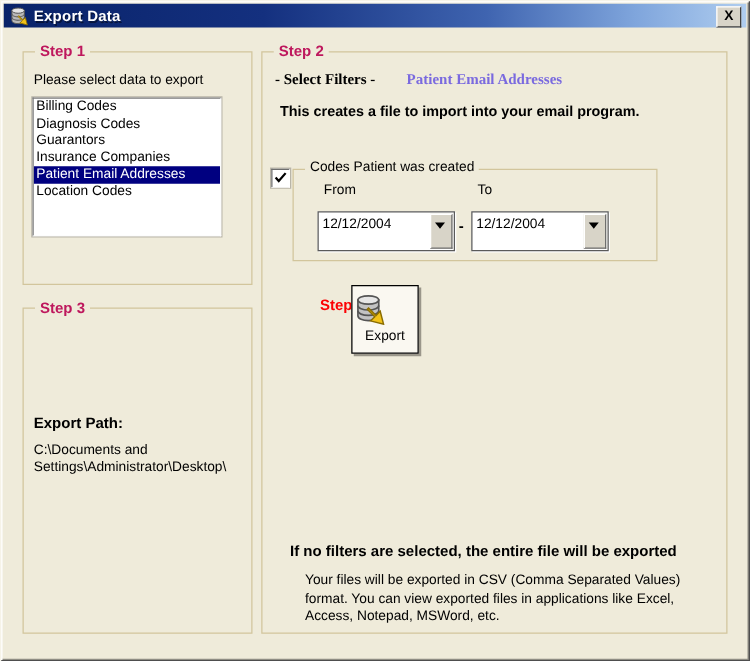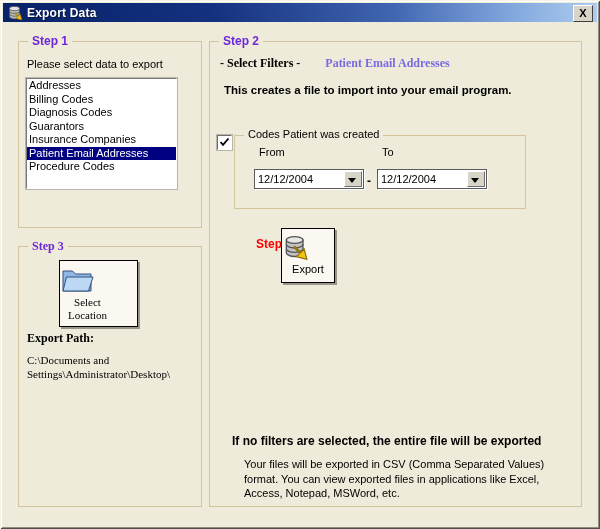--- a/index.html
+++ b/index.html
@@ -14,24 +14,24 @@
   .titlebar .appicon{width:16px;height:16px;margin-right:4px;flex:0 0 auto;}
   .titlebar .title{color:#fff;font-weight:bold;font-size:12px;letter-spacing:.2px;
     text-shadow:1px 1px 0 rgba(0,0,0,.45);}
   .closebtn{position:absolute;right:4px;top:2px;width:18px;height:15px;
     background:#D8D4C8;border-top:1px solid #fff;border-left:1px solid #fff;
     border-right:1px solid #404040;border-bottom:1px solid #404040;
     font-size:11px;font-weight:bold;color:#000;line-height:14px;text-align:center;cursor:default;}
   
   .groupbox{position:absolute;border:1px solid #D2C59C;}
   .gb-label{position:absolute;top:-8px;left:9px;background:#EFEBDA;padding:0 4px;
-    font-size:12px;font-weight:bold;color:#6d28d9;}
+    font-size:12px;font-weight:bold;color:#be185d;}
   .gb-label.plain{color:#000;font-weight:normal;font-size:11px;}
   #box-step1{left:18px;top:41px;width:182px;height:185px;}
-  #box-step3{left:18px;top:246px;width:182px;height:259px;font-family:Liberation Serif, serif;}
+  #box-step3{left:18px;top:246px;width:182px;height:259px;}
   #box-step2{left:209px;top:41px;width:371px;height:464px;}
   
   .prompt{position:absolute;left:8px;top:16px;font-size:11px;color:#000;}
   .listbox{position:absolute;left:7px;top:36px;width:149px;height:109px;background:#fff;
     border-top:1px solid #7b7b7b;border-left:1px solid #7b7b7b;
     border-bottom:1px solid #fdfdfd;border-right:1px solid #fdfdfd;
     box-shadow:0 0 0 1px #b9b5a8;overflow:hidden;}
   .list-item{font-size:11px;line-height:13.5px;padding:0 2px;white-space:nowrap;color:#000;}
   .list-item.selected{background:#000080;color:#fff;}
   
@@ -52,21 +52,21 @@
   .step2-desc{position:absolute;left:14px;top:42px;font-size:11.5px;font-weight:bold;color:#000;}
   .checkbox{position:absolute;left:7px;top:93px;width:13px;height:13px;background:#fff;
     border-top:1px solid #6e6e6e;border-left:1px solid #6e6e6e;
     border-bottom:1px solid #fff;border-right:1px solid #fff;
     box-shadow:0 0 0 1px #b9b5a8;cursor:pointer;}
   .checkbox svg{display:none;position:absolute;left:1px;top:1px;}
   .checkbox.checked svg{display:block;}
   #box-datefilter{left:24px;top:93px;width:290px;height:72px;}
   .from-label{position:absolute;left:24px;top:10px;font-size:11px;color:#000;}
   .to-label{position:absolute;left:147px;top:10px;font-size:11px;color:#000;}
-  .combo{position:absolute;top:33px;height:20px;width:110px;background:#fff;box-sizing:border-box;
+  .combo{position:absolute;top:33px;height:32px;width:110px;background:#fff;box-sizing:border-box;
     border:1px solid #5a5a5a;box-shadow:1px 1px 0 #fdfdfd;}
   #combo-from{left:19px;} #combo-to{left:142px;}
   .combo .combo-value{position:absolute;left:3px;top:3px;font-size:11px;color:#000;}
   .combo .drop{position:absolute;right:1px;top:1px;bottom:1px;width:16px;background:#D8D4C8;
     border-top:1px solid #fff;border-left:1px solid #fff;
     border-right:1px solid #6e6e6e;border-bottom:1px solid #6e6e6e;cursor:pointer;}
   .combo .drop::after{content:"";position:absolute;left:3px;top:6px;width:0;height:0;
     border:4px solid transparent;border-top:5px solid #000;}
   .date-sep{position:absolute;left:132px;top:38px;font-size:12px;font-weight:bold;color:#000;}
   .step4-label{position:absolute;left:27px;top:195px;font-size:12px;font-weight:bold;color:#FC0204;margin-left:19px;}
@@ -87,39 +87,31 @@
       <path d="M8 7.5 l3.4 3.4 1.9-1.9 1.6 6 -6-1.6 1.9-1.9 -3.4-3.4 z" fill="#F2C218" stroke="#8a6d00" stroke-width="0.7"></path>
     </svg>
     <span class="title">Export Data</span>
     <div class="closebtn">X</div>
   </div>
 
   <div class="groupbox" id="box-step1">
     <span class="gb-label">Step 1</span>
     <div class="prompt">Please select data to export</div>
     <div class="listbox">
-        <div class="list-item">Addresses</div>
         <div class="list-item">Billing Codes</div>
         <div class="list-item">Diagnosis Codes</div>
         <div class="list-item">Guarantors</div>
         <div class="list-item">Insurance Companies</div>
         <div class="list-item selected">Patient Email Addresses</div>
-        <div class="list-item">Procedure Codes</div>
+        <div class="list-item">Location Codes</div>
       </div>
   </div>
 
   <div class="groupbox" id="box-step3">
     <span class="gb-label">Step 3</span>
-    <div class="iconbtn" id="btn-select-location">
-      <svg width="34" height="27" viewBox="0 0 34 27">
-        <path d="M3 5 h9.5 l3 3 H31 v17 H3 z" fill="#8FB6E4" stroke="#31537F"></path>
-        <path d="M6.5 11 H33 l-4.5 14 H3 z" fill="#BcD8F4" stroke="#31537F"></path>
-      </svg>
-      <span class="btn-label" style="width:55px;">Select Location</span>
-    </div>
     <div class="export-path-label">Export Path:</div>
     <div class="export-path-value">C:\Documents and Settings\Administrator\Desktop\</div>
   </div>
 
   <div class="groupbox" id="box-step2">
     <span class="gb-label">Step 2</span>
 
     <div class="filters-row">
       <span class="filters-label">- Select Filters -</span>
       <span class="filter-name">Patient Email Addresses</span>

